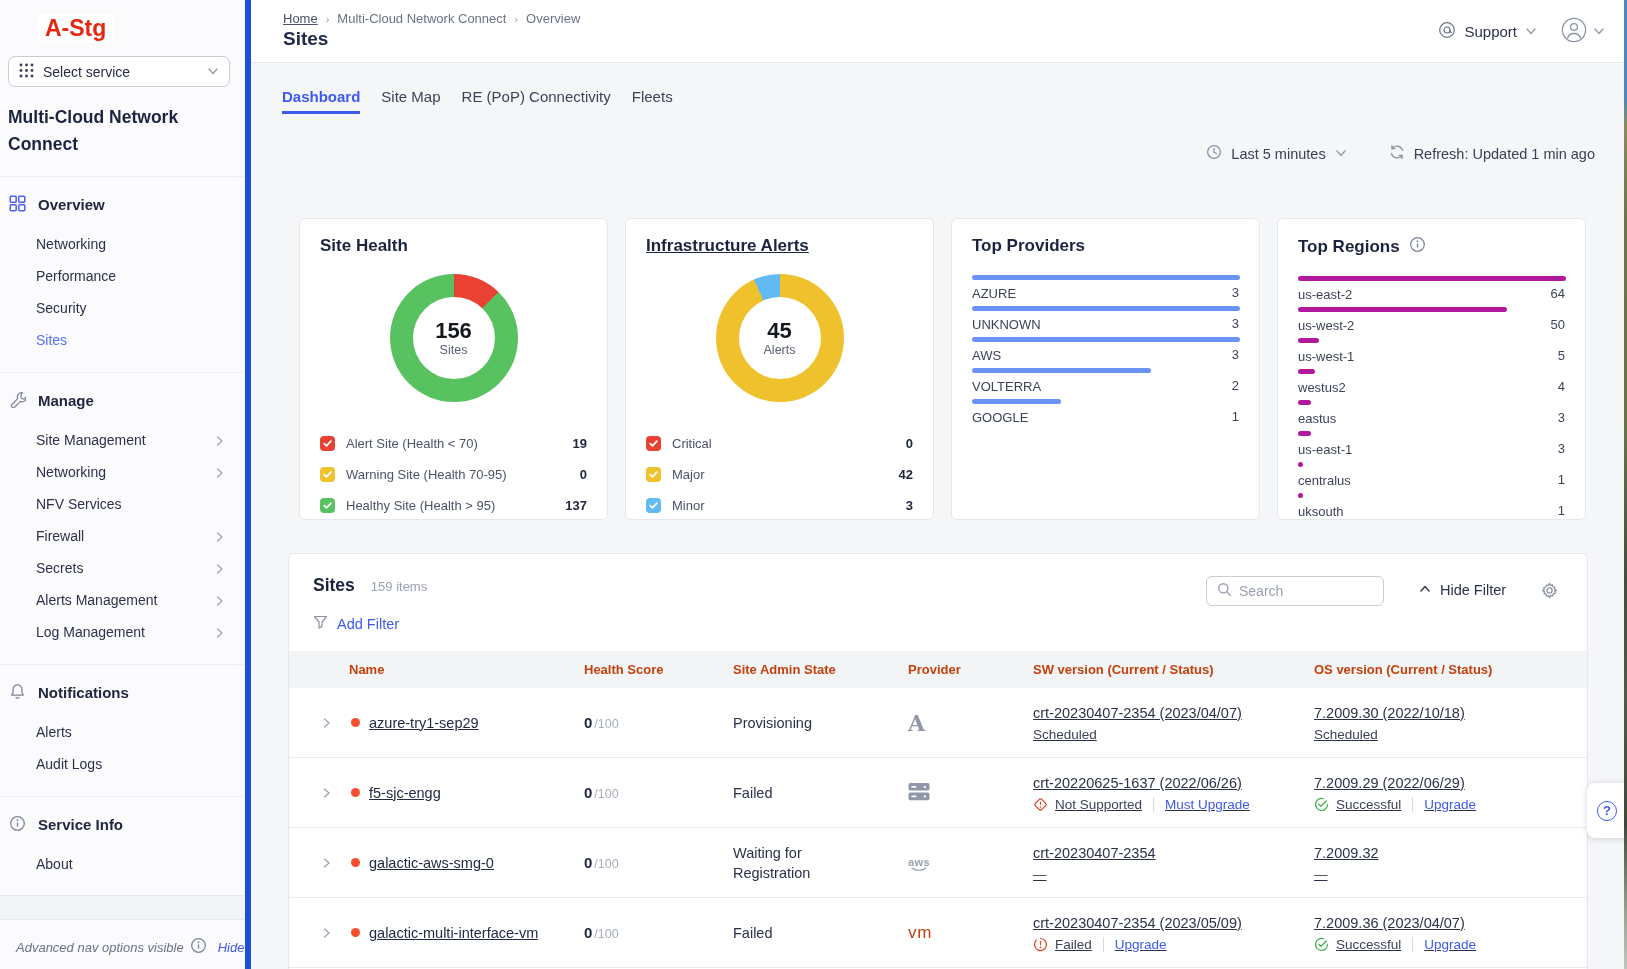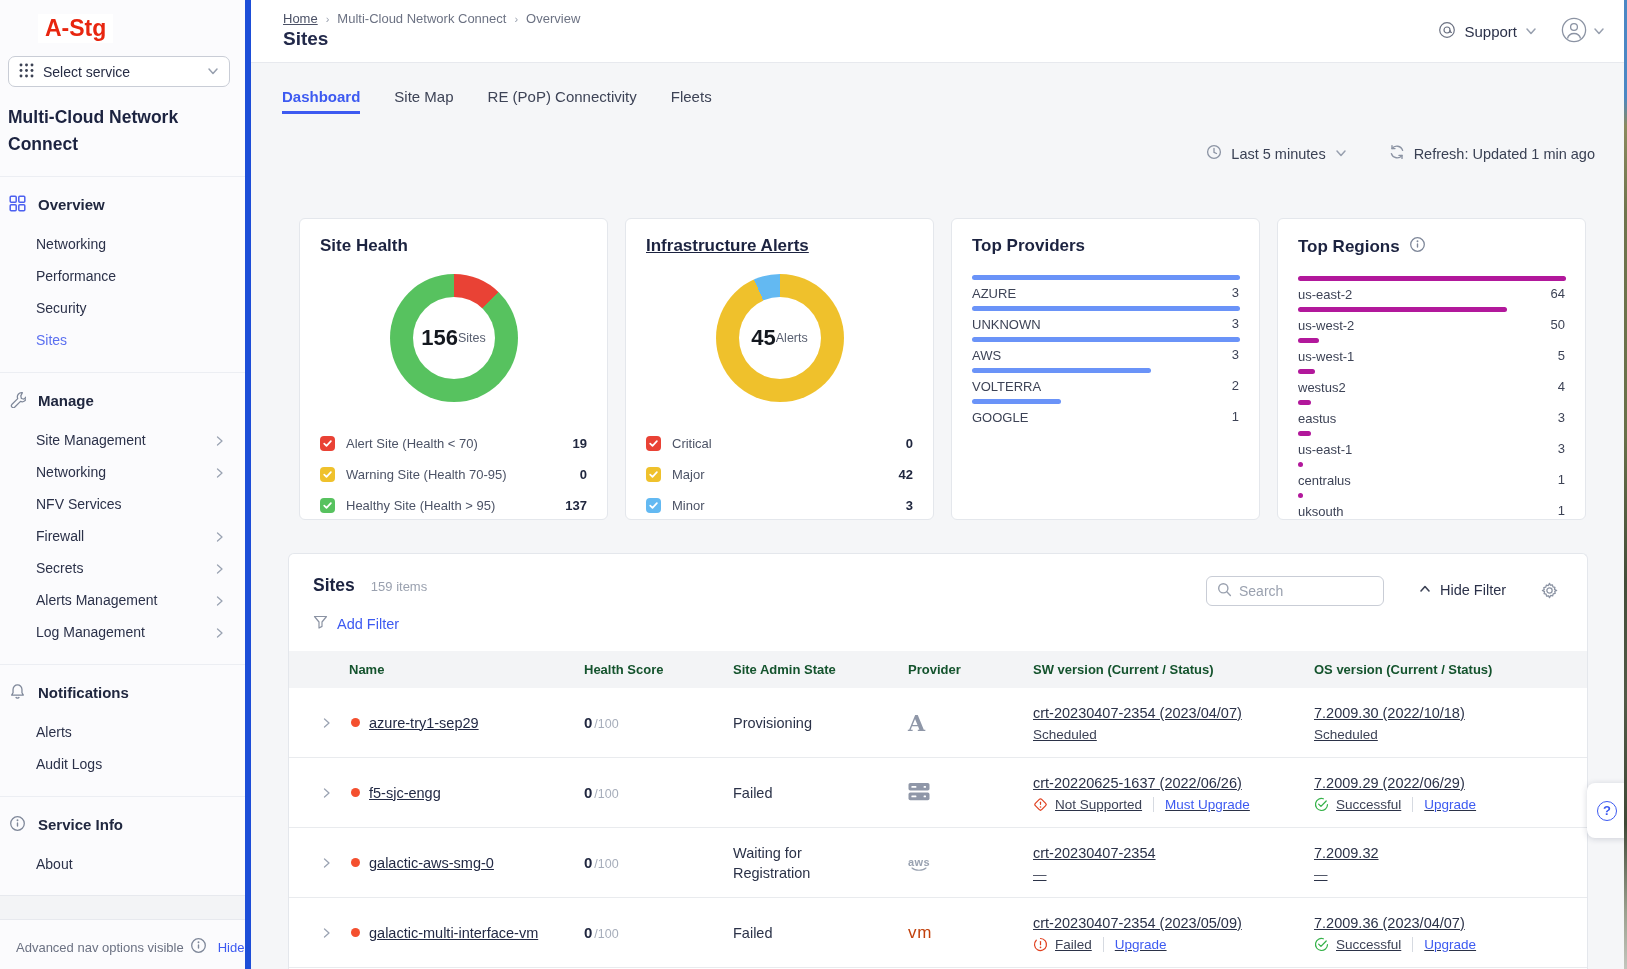--- a/index.html
+++ b/index.html
@@ -11,48 +11,48 @@
 .select-service{display:flex;align-items:center;gap:9px;margin:13px 10px 0 8px;width:222px;height:31px;background:#fff;border:1px solid #c9cdd6;border-radius:7px;padding:4px 10px;font-size:14px;color:#262c44;cursor:pointer;}
 .select-service .lbl{flex:1;text-align:left;}
 .service-title{margin:17px 12px 0 8px;font-size:17.5px;line-height:27px;font-weight:bold;color:#1c2340;}
 .nav{margin-top:18px;}
 .nav-sec{border-top:1px solid #eceef3;padding:9px 0 16px;}
 .nav-head{display:flex;align-items:center;gap:12px;height:37px;padding-left:9px;font-size:15px;font-weight:bold;color:#20273f;cursor:pointer;margin-bottom:5px;}
 .nav-item{position:relative;display:flex;align-items:center;height:32px;padding-left:36px;font-size:14px;color:#2b3149;cursor:pointer;}
 .nav-item.active{color:#5a6ff0;}
 .nav-chev{position:absolute;right:19px;top:10px;}
 .sb-band{position:absolute;left:0;right:0;top:895px;height:25px;background:#f3f4f6;border-top:1px solid #e7e9ee;border-bottom:1px solid #e7e9ee;}
-.sb-footer{position:absolute;left:0;right:0;top:920px;bottom:0;background:#fbfbfd;}
+.sb-footer{position:absolute;left:0;right:0;top:920px;bottom:0;background:#fbfbfd;font-style:italic;}
 .sb-footer-inner{display:flex;align-items:center;gap:6px;padding:17px 0 0 16px;font-size:13px;color:#6c7283;}
 .sb-footer-inner a{color:#3d5af1;text-decoration:none;margin-left:5px;}
 
 .topbar{position:absolute;left:251px;top:0;right:0;height:63px;background:#fff;border-bottom:1px solid #e7e9ee;}
 .crumbs{display:flex;align-items:center;gap:8px;padding:11px 0 0 32px;font-size:13px;color:#6c7283;}
 .crumbs .home{color:#4b5166;text-decoration:underline;cursor:pointer;}
 .crumbs .sep{color:#9aa1af;font-size:11px;}
 .page-title{padding:2px 0 0 32px;font-size:19px;font-weight:bold;color:#22294a;}
 .top-right{position:absolute;right:22px;top:0;height:63px;display:flex;align-items:center;}
 .support{display:flex;align-items:center;gap:8px;font-size:15px;color:#2b3149;cursor:pointer;}
 .avatar-grp{display:flex;align-items:center;gap:6px;margin-left:24px;cursor:pointer;}
 
-.tabs{position:absolute;left:282px;top:88px;display:flex;gap:34px;}
+.tabs{position:absolute;left:282px;top:88px;display:flex;gap:21px;}
 .tab{font-size:15px;color:#3d4356;padding-bottom:6px;cursor:pointer;border-bottom:3px solid transparent;}
 .tab.active{color:#3d5af1;font-weight:bold;border-bottom-color:#3d5af1;}
 
 .controls{position:absolute;top:144px;right:32px;display:flex;align-items:center;gap:42px;}
 .ctl{display:flex;align-items:center;gap:9px;font-size:14.5px;color:#3a4154;cursor:pointer;}
 
 .cards{position:absolute;left:299px;top:218px;display:flex;gap:17px;}
 .card{width:309px;height:302px;background:#fff;border:1px solid #e4e7ec;border-radius:6px;padding:17px 20px;position:relative;}
 .card-title{font-size:17px;font-weight:bold;color:#1c2340;display:inline-block;}
 .card-title.linked{text-decoration:underline;cursor:pointer;}
 .card-title-row{display:flex;align-items:center;gap:9px;}
 .donut-row{display:flex;justify-content:center;margin-top:18px;}
 .donut{width:128px;height:128px;border-radius:50%;position:relative;}
-.donut-hole{position:absolute;left:23px;top:23px;width:82px;height:82px;background:#fff;border-radius:50%;display:flex;flex-direction:row;align-items:center;justify-content:center;}
+.donut-hole{position:absolute;left:23px;top:23px;width:82px;height:82px;background:#fff;border-radius:50%;display:flex;flex-direction:column;align-items:center;justify-content:center;}
 .donut-num{font-size:22px;font-weight:bold;color:#14181f;line-height:24px;}
 .donut-sub{font-size:12.5px;color:#585f70;}
 .legend{margin-top:26px;}
 .leg-row{display:flex;align-items:center;height:31px;}
 .leg-box{width:15px;height:15px;border-radius:4px;display:inline-flex;align-items:center;justify-content:center;margin-right:11px;flex:none;}
 .leg-label{font-size:13px;color:#4c5366;flex:1;}
 .leg-val{font-size:13px;font-weight:bold;color:#20273f;}
 .bars{margin-top:19px;}
 .bar-row{position:relative;height:31px;}
 .bar{height:5px;border-radius:2.5px;}
@@ -63,21 +63,21 @@
 .tc-head{position:relative;height:97px;}
 .tc-title-row{display:flex;align-items:baseline;gap:16px;padding:21px 0 0 24px;}
 .tc-title{font-size:17.5px;font-weight:bold;color:#1c2340;}
 .tc-count{font-size:13px;color:#9aa1af;}
 .add-filter{position:absolute;left:24px;top:61px;display:flex;align-items:center;gap:9px;font-size:14.5px;color:#3d5af1;cursor:pointer;}
 .search-box{position:absolute;left:917px;top:22px;width:178px;height:30px;border:1px solid #c9cdd6;border-radius:6px;background:#fff;display:flex;align-items:center;gap:7px;padding:0 10px;}
 .search-box input{border:none;outline:none;width:100%;font-size:14px;color:#262c44;font-family:"Liberation Sans",sans-serif;background:transparent;}
 .search-box input::placeholder{color:#9aa1af;}
 .hide-filter{position:absolute;left:1130px;top:28px;display:flex;align-items:center;gap:9px;font-size:14.5px;color:#2b3149;cursor:pointer;}
 .gear-btn{position:absolute;left:1252px;top:28px;cursor:pointer;}
-.thead{display:grid;grid-template-columns:295px 149px 175px 122px 281px 1fr;height:37px;background:#f3f4f6;align-items:center;font-size:13px;font-weight:bold;color:#14532d;}
+.thead{display:grid;grid-template-columns:295px 149px 175px 122px 281px 1fr;height:37px;background:#f3f4f6;align-items:center;font-size:13px;font-weight:bold;color:#c2410c;}
 .thead .h1{padding-left:60px;}
 .thead .h5,.thead .h6{padding-left:3px;}
 .trow{display:grid;grid-template-columns:295px 149px 175px 122px 281px 1fr;height:70px;align-items:center;border-bottom:1px solid #e9ebee;font-size:14.5px;color:#2b3248;}
 .c1{display:flex;align-items:center;padding-left:32px;}
 .row-chev{display:inline-flex;}
 .dot{width:9px;height:9px;border-radius:50%;background:#f4502f;margin-left:18px;flex:none;}
 .site-link{color:#232a45;text-decoration:underline;cursor:pointer;font-size:14.5px;margin-left:9px;}
 .hs{font-size:15px;font-weight:bold;color:#20273f;}
 .hs-t{font-size:12.5px;color:#a7aebb;margin-left:2px;}
 .c3{padding-right:42px;line-height:20px;}

